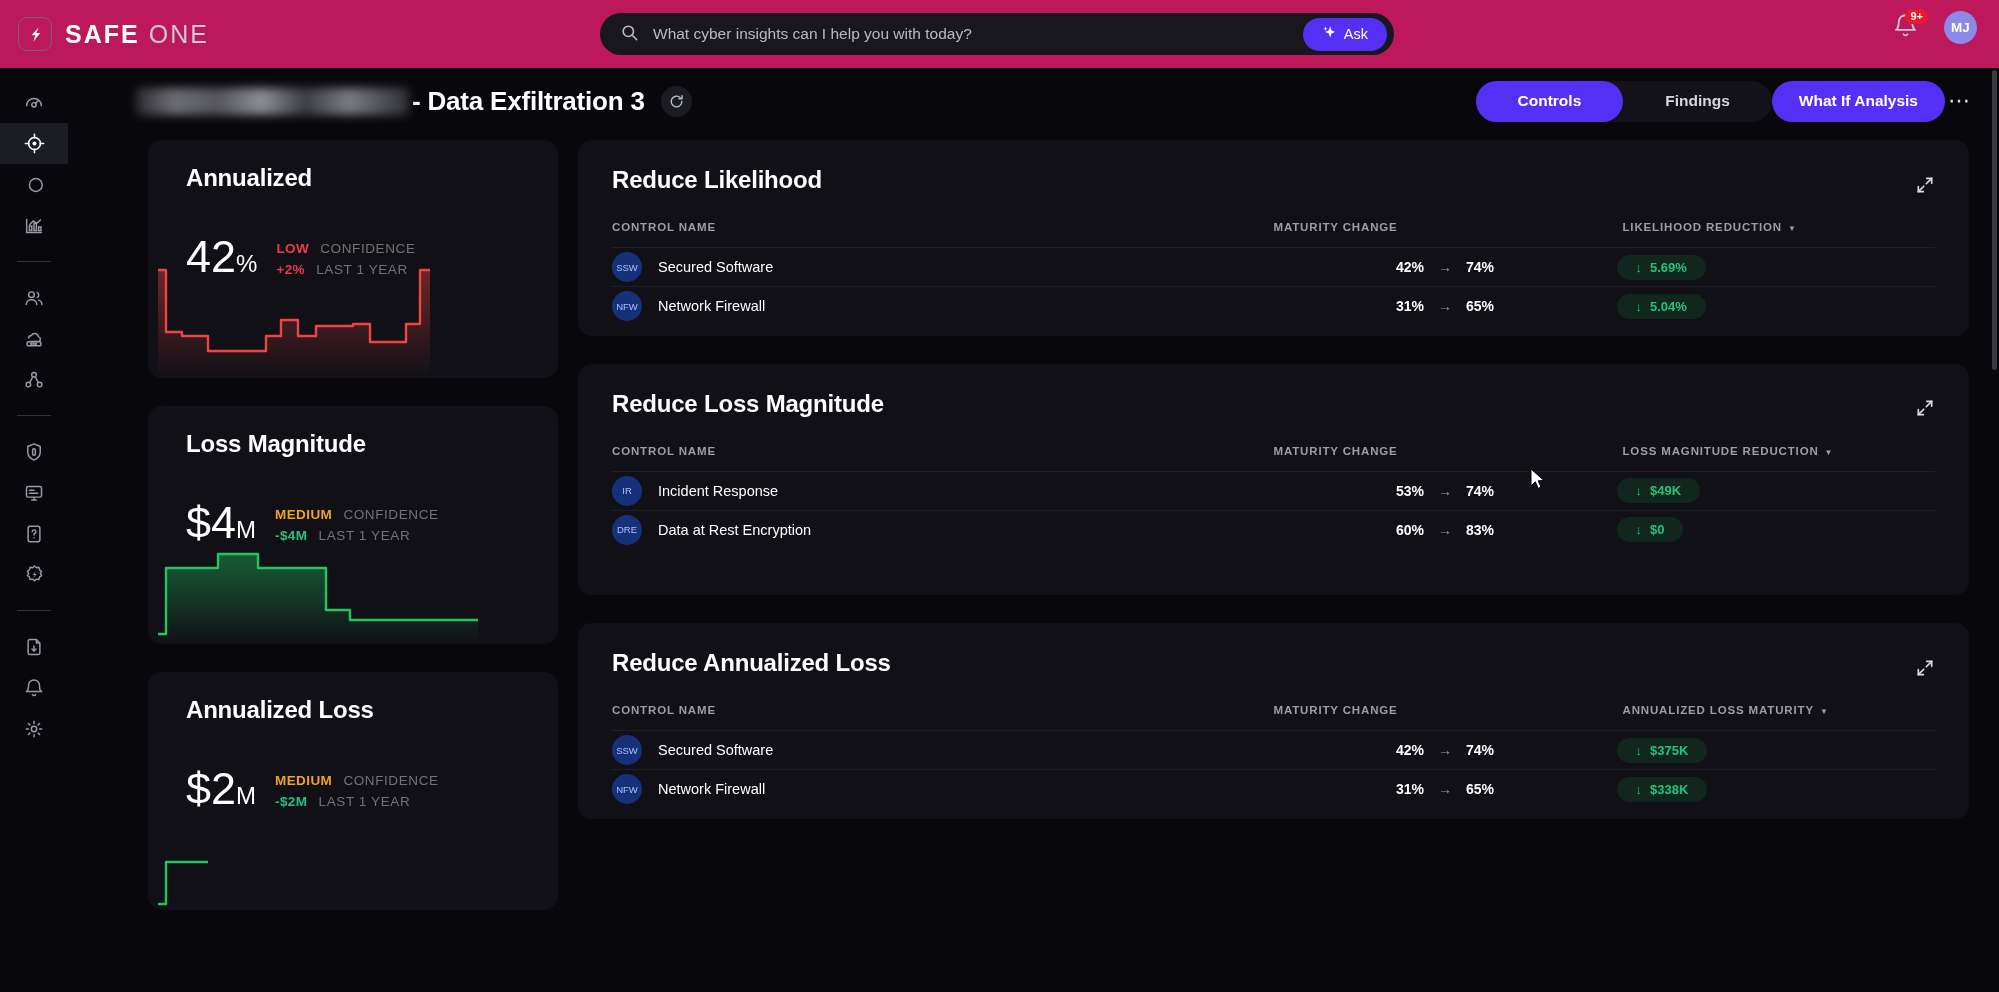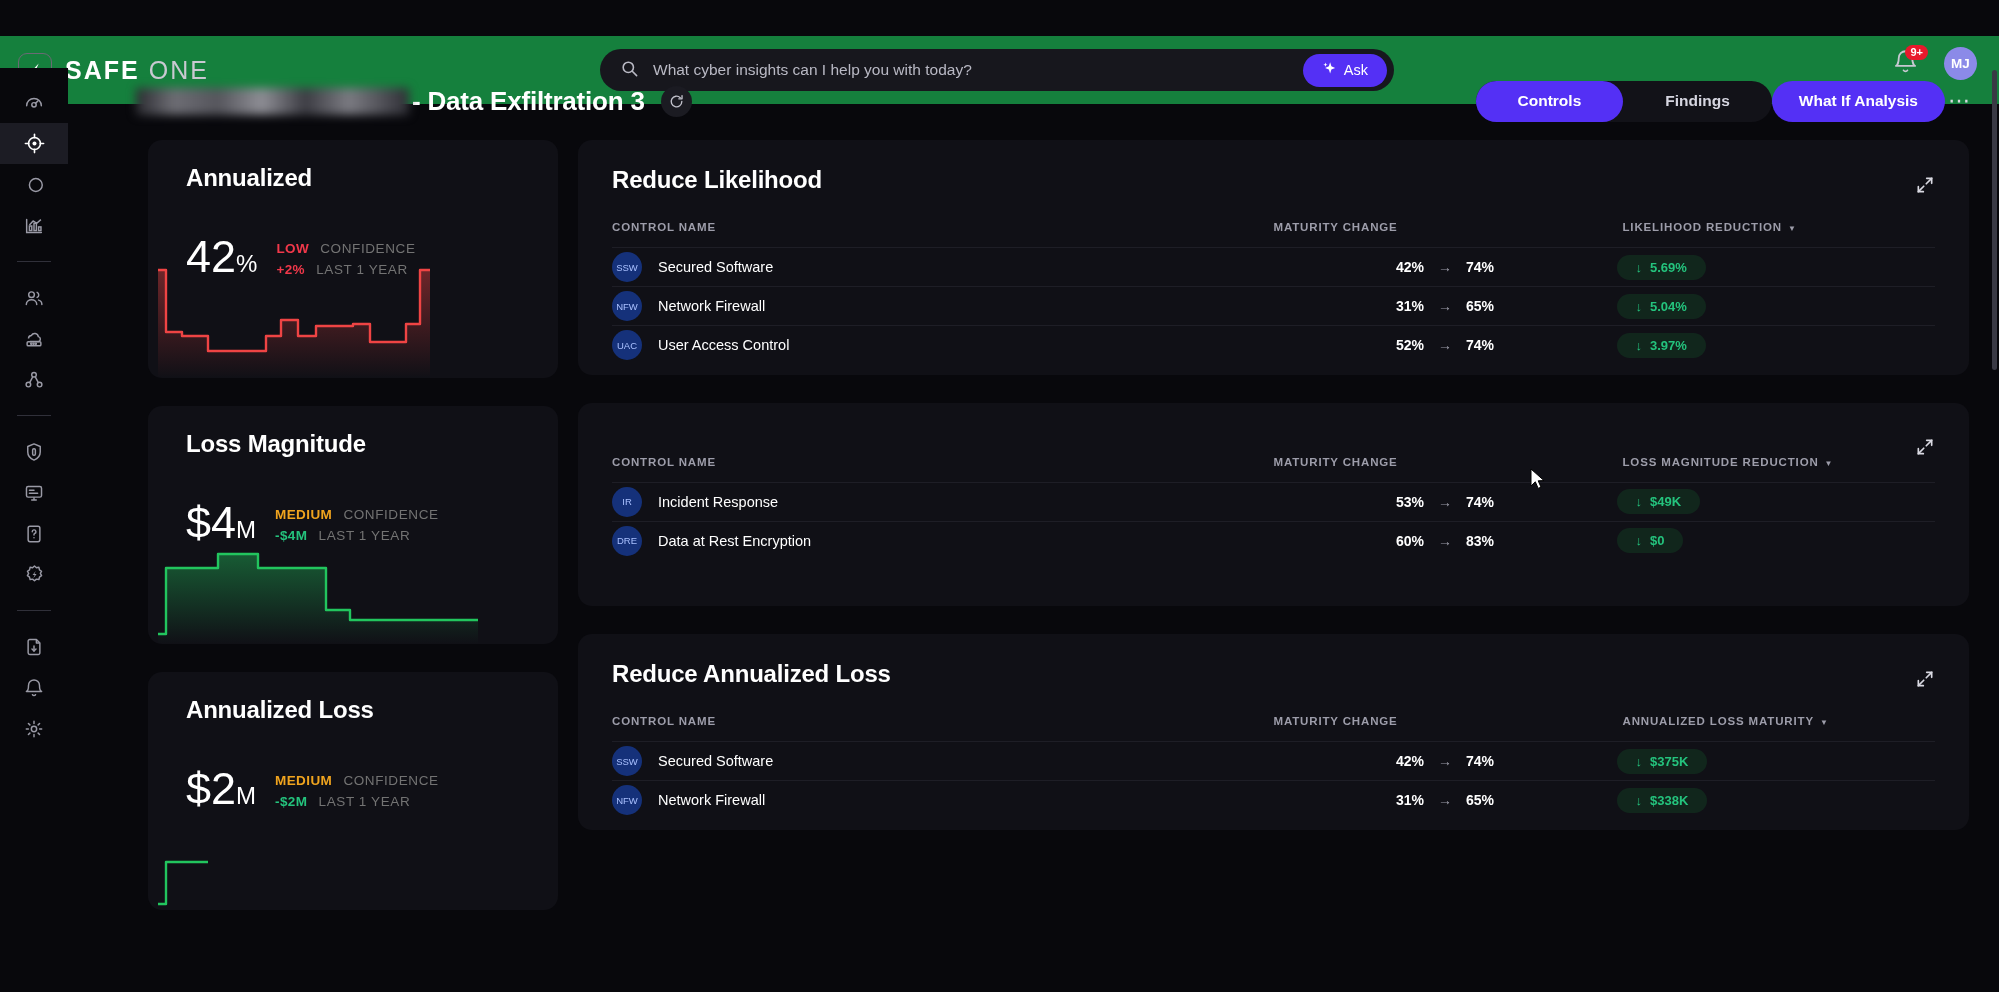--- a/index.html
+++ b/index.html
@@ -7,22 +7,22 @@
     width: 1999px; height: 992px;
     background: #08080c;
     font-family: "Liberation Sans", sans-serif;
     color: #fff;
     overflow: hidden;
   }
 
   
   .topbar {
     position: absolute; top: 0; left: 0; width: 1999px; height: 68px;
-    background: #15803d;
-    display: flex; align-items: center; margin-top: 36px;
+    background: #be185d;
+    display: flex; align-items: center;
   }
   .logo-wrap { display: flex; align-items: center; gap: 13px; margin-left: 18px; }
   .logo-mark {
     width: 34px; height: 34px; border-radius: 9px;
     border: 1.5px solid #6a6a74; display: flex; align-items: center; justify-content: center;
   }
   .logo-text { font-size: 25px; letter-spacing: 2.0px; display: flex; gap: 9px; align-items: baseline; }
   .logo-safe { font-weight: 700; color: #fff; }
   .logo-one { font-weight: 300; color: #c9c9d2; }
 
@@ -475,38 +475,26 @@
                 <div class="badge-circle">NFW</div>
                 <span class="ctrl-name">Network Firewall</span>
               </div>
             </td>
           <td class="mat-cell"><span>31%</span><span class="arrow">→</span><span>65%</span></td>
           <td><span class="pill">
                 <span>↓</span>
                 <span>5.04%</span>
               </span></td>
         </tr>
-        <tr>
-          <td>
-              <div class="name-cell">
-                <div class="badge-circle">UAC</div>
-                <span class="ctrl-name">User Access Control</span>
-              </div>
-            </td>
-          <td class="mat-cell"><span>52%</span><span class="arrow">→</span><span>74%</span></td>
-          <td><span class="pill">
-                <span>↓</span>
-                <span>3.97%</span>
-              </span></td>
-        </tr>
       </tbody>
     </table>
   </div>
 
   <div class="panel" style="padding-bottom:46px;">
+    <div class="panel-title">Reduce Loss Magnitude</div>
     <button class="expand-btn">
       <svg width="20" height="20" viewBox="0 0 24 24" fill="none" stroke="currentColor" stroke-width="2" stroke-linecap="round">
         <polyline points="14,4 20,4 20,10"></polyline>
           <polyline points="10,20 4,20 4,14"></polyline>
           <line x1="20" y1="4" x2="13.5" y2="10.5"></line>
           <line x1="4" y1="20" x2="10.5" y2="13.5"></line>
       </svg>
     </button>
     <table class="ctrl">
       <thead>

